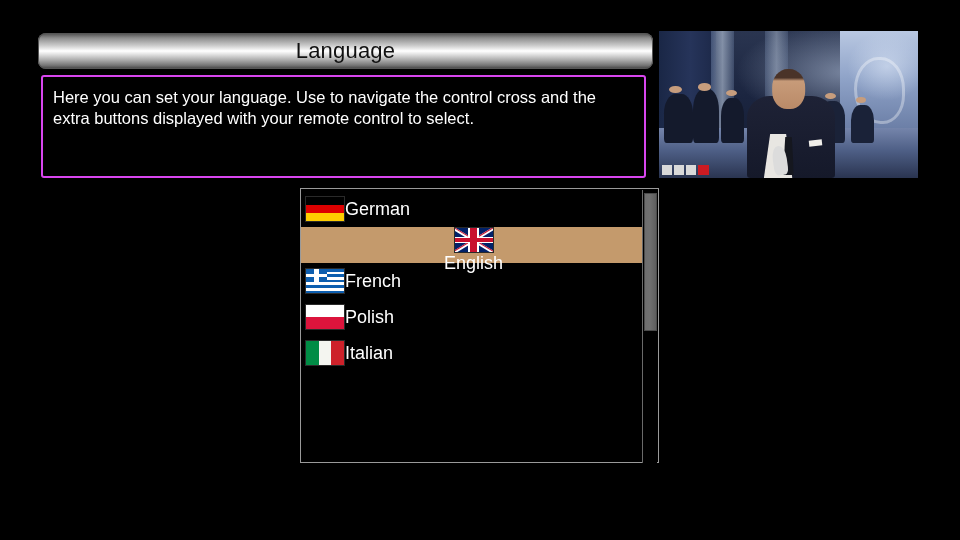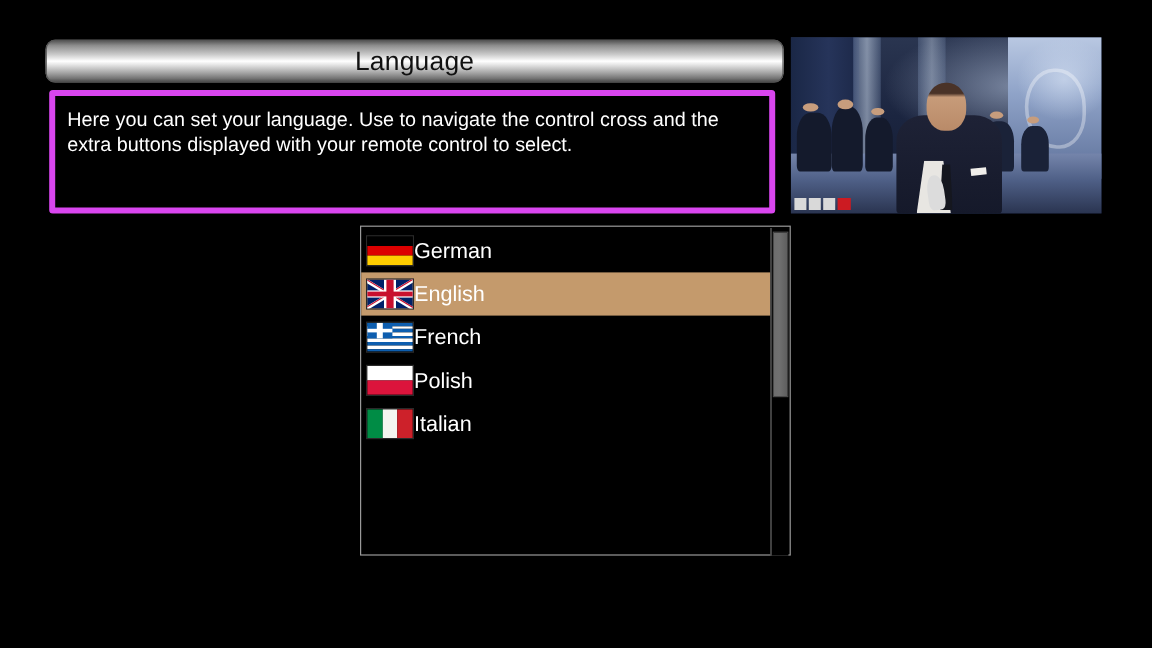--- a/index.html
+++ b/index.html
@@ -48,21 +48,21 @@
     letter-spacing: 0.2px;
     font-family: "Liberation Sans", sans-serif;
   }
 
   
   .desc-panel {
     position: absolute;
     left: 41px; top: 75px;
     width: 605px; height: 103px;
     background: #000;
-    border: 5px solid #d946ef;
+    border: 2px solid #d946ef;
     border-radius: 3px;
     box-sizing: border-box;
     padding: 10px 12px 0 10px;
   }
   .desc-text {
     color: #ffffff;
     font-size: 16.5px;
     line-height: 21px;
     font-family: "Liberation Sans", sans-serif;
   }
@@ -188,20 +188,21 @@
   .lang-row {
     display: flex;
     align-items: center;
     height: 36px;
     padding-left: 4px;
     box-sizing: border-box;
   }
   .lang-row.selected {
     background: #c49a6c;
     width: 341px;
+    flex-direction: column;
   }
   .lang-label {
     font-size: 18px;
     color: #ffffff;
     font-family: "Liberation Sans", sans-serif;
   }
   .lang-row.selected .lang-label { color: #ffffff; }
 
   .flag {
     width: 40px; height: 26px;

